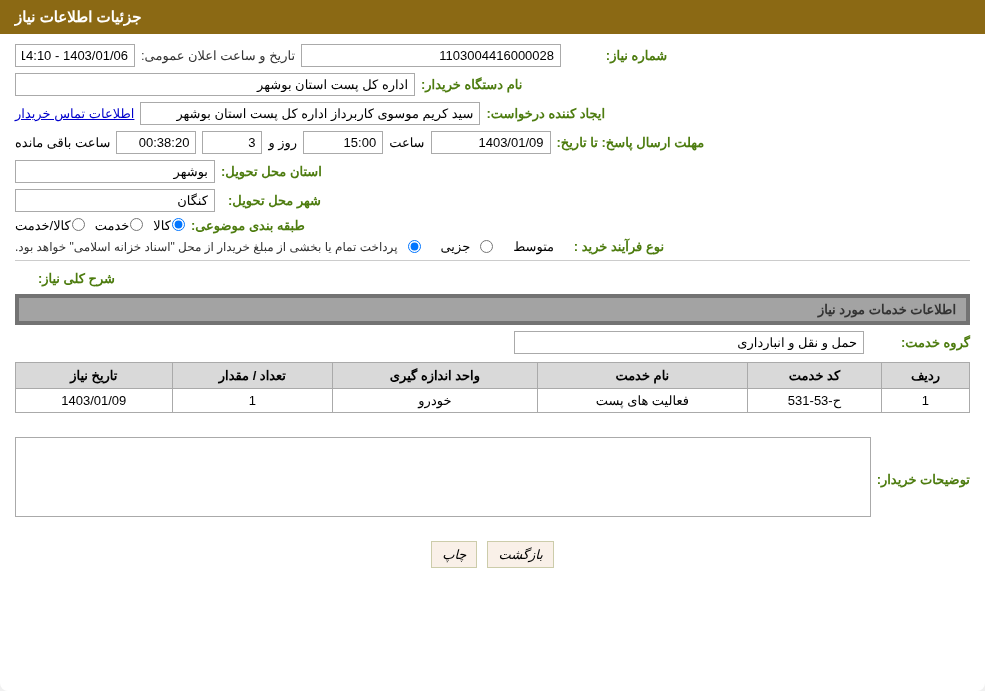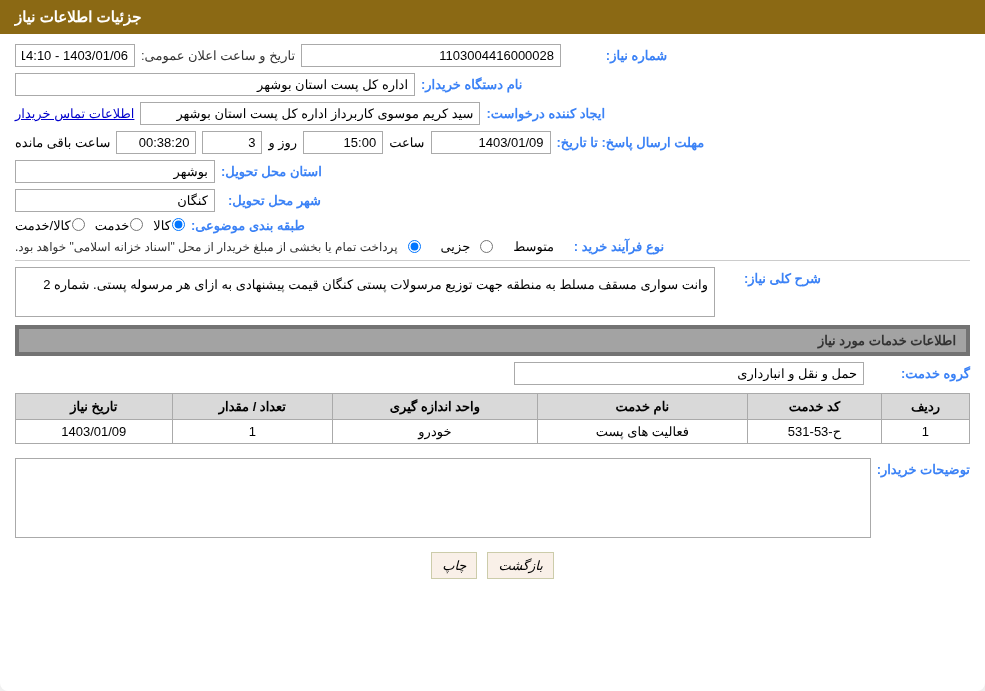--- a/index.html
+++ b/index.html
@@ -37,21 +37,21 @@
     }
     .label {
       color: #333;
       white-space: nowrap;
       font-size: 13px;
       min-width: 100px;
       text-align: right;
     }
     .label-bold {
       font-weight: bold;
-      color: #3b82f6;
+      color: #4d7c0f;
     }
     .input-box {
       border: 1px solid #aaa;
       background: #fff;
       padding: 3px 6px;
       font-size: 13px;
       font-family: Tahoma, Arial, sans-serif;
       direction: rtl;
     }
     .input-wide { width: 260px; }
@@ -132,23 +132,23 @@
       text-align: center;
       font-weight: bold;
     }
     .table-area td {
       border: 1px solid #aaa;
       padding: 4px 8px;
       text-align: center;
     }
     .notes-row {
       display: flex;
-      align-items: flex-start;
+      align-items: center;
       gap: 6px;
-      margin: 14px 0;
+      margin: 24px 0;
       direction: rtl;
     }
     .notes-label {
       font-weight: bold;
       white-space: nowrap;
       min-width: 90px;
       text-align: right;
       padding-top: 4px;
     }
     .notes-textarea {
@@ -267,21 +267,20 @@
         <span>جزیی</span>
         <input type="radio" name="process" checked="" style="">
       </div>
       <span class="proc-text">پرداخت تمام یا بخشی از مبلغ خریدار از محل "اسناد خزانه اسلامی" خواهد بود.</span>
     </div>
 
     <hr class="divider">
 
     <div class="section-row" style="align-items:flex-start;">
       <span class="label label-bold" style="padding-top:4px;">شرح کلی نیاز:</span>
-      <div class="description-box" style="width:700px; min-height:50px;">وانت سواری مسقف مسلط به منطقه جهت توزیع مرسولات پستی کنگان قیمت پیشنهادی به ازای هر مرسوله پستی. شماره 2</div>
     </div>
 
     <div class="section-header">اطلاعات خدمات مورد نیاز</div>
 
     <div class="service-group-row">
       <span class="label label-bold">گروه خدمت:</span>
       <input class="input-box" style="width: 350px;" type="text" readonly="" value="حمل و نقل و انبارداری">
     </div>
 
     <table class="table-area">

